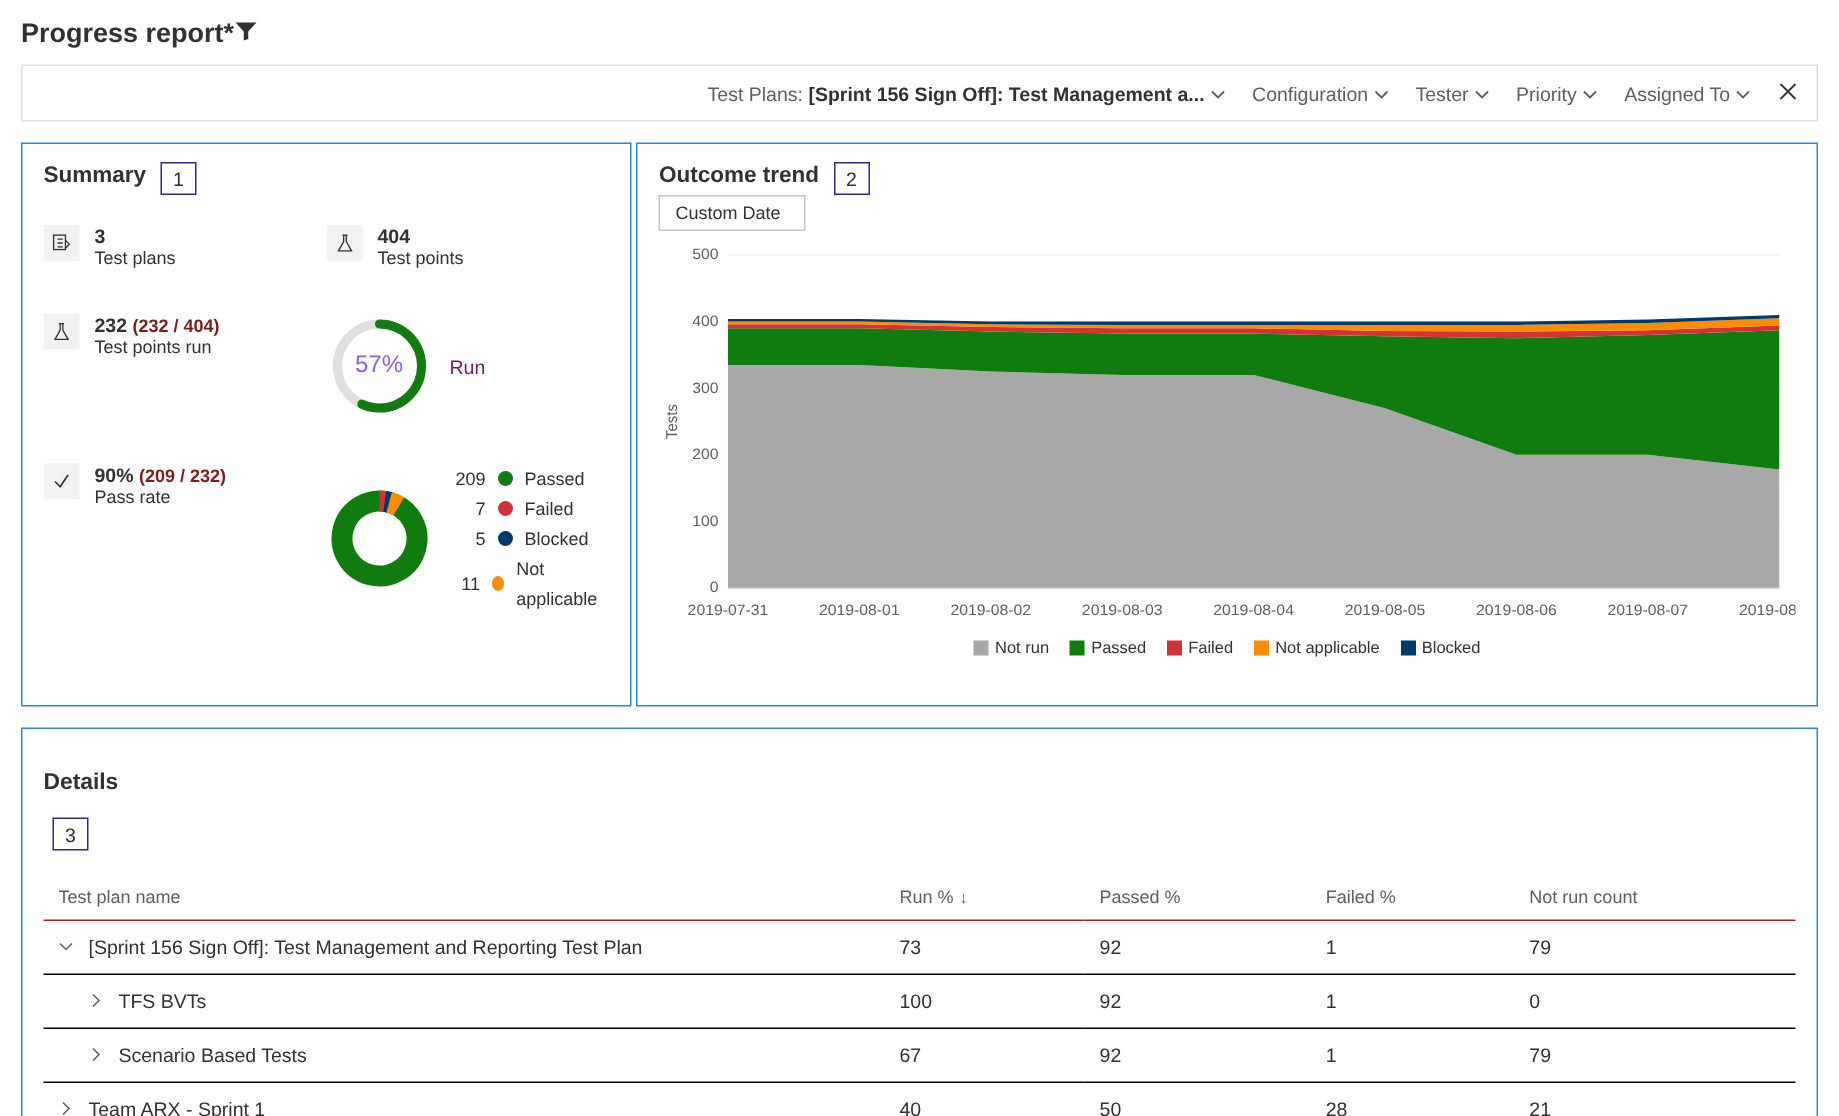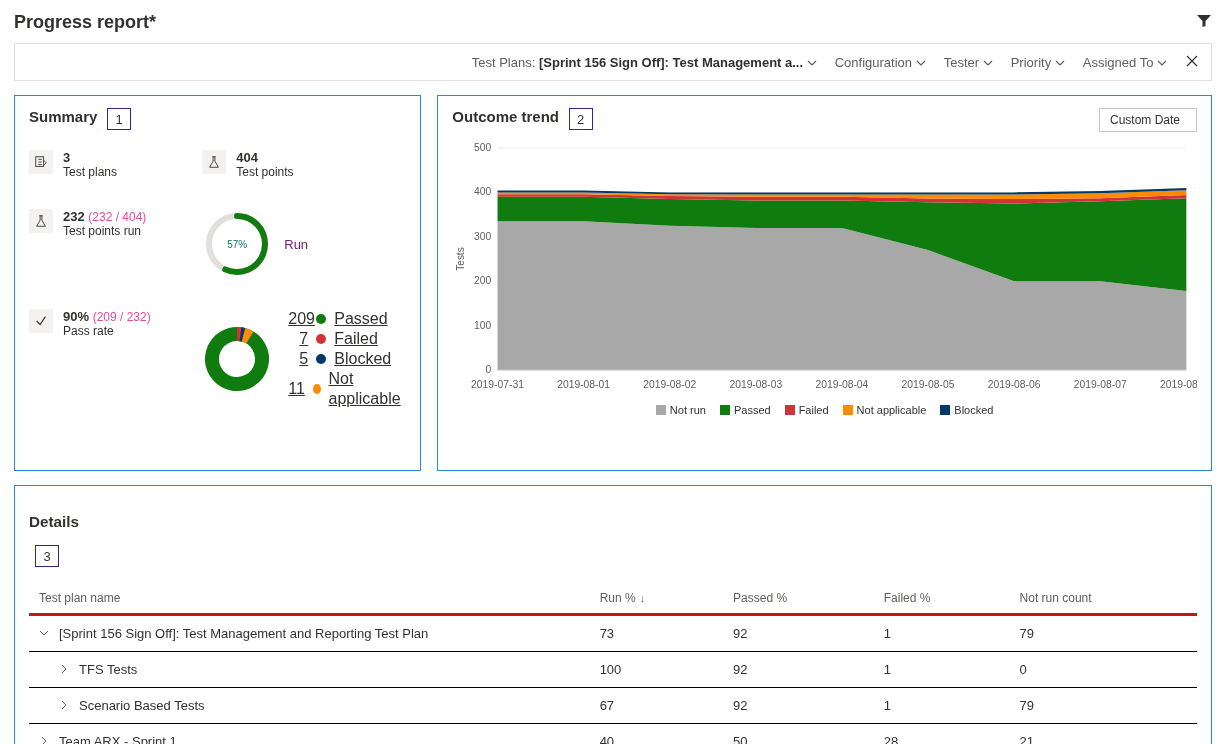--- a/index.html
+++ b/index.html
@@ -4,42 +4,42 @@
 <style>
   * { box-sizing: border-box; }
   body {
     margin: 0;
     font-family: "Segoe UI", Arial, sans-serif;
     font-size: 13px;
     color: #323130;
     background: #fff;
     padding: 12px 14px;
   }
-  .header { display:flex; align-items:center; justify-content:space-between; }
+  .header { display:flex; align-items:center; }
   .title { font-size:18px; font-weight:600; }
   .filter-icon svg { width:16px; height:16px; }
   .toolbar {
     margin-top:10px;
     border:1px solid #e1dfdd;
     background:#fff;
     height:38px;
     display:flex;
     justify-content:flex-end;
     align-items:center;
     padding:0 12px;
     gap:18px;
     font-size:13px; color:#605e5c;
   }
   .toolbar .tp-label { color:#605e5c;margin-top:36px; }
   .toolbar .tp-value { font-weight:600; color:#323130; }
   .toolbar .chev svg{ width:10px;height:10px; vertical-align:middle;}
   .toolbar .close svg{width:14px;height:14px;}
   .toolbar > div { cursor:pointer; }
 
-  .row { display:flex; gap:16px; margin-top:14px; }
+  .row { display:flex; gap:3px; margin-top:14px; }
   .panel {
     border:1px solid #2b88d8;
     background:#fff;
     padding:12px 14px;
     position:relative;
   }
   .panel-summary { width:34%; min-width:400px; height:376px;}
   .panel-trend { flex:1; height:376px;}
   .panel-details { margin-top:14px; border:1px solid #2b88d8; padding:12px 14px;}
   .panel h3 { margin:0; font-size:15px; font-weight:600; display:inline-block;}
@@ -54,47 +54,47 @@
   .summary-grid {
     margin-top:20px;
     display:grid;
     grid-template-columns: 1fr 1fr;
     row-gap:30px;
   }
   .kpi { display:flex; gap:10px; align-items:flex-start;}
   .kpi .icon { width:24px;height:24px; background:#f3f2f1; display:flex;align-items:center;justify-content:center;}
   .kpi .icon svg{width:14px;height:14px;}
   .kpi .val { font-weight:600; font-size:13px;}
-  .kpi .sub { font-weight:400; color:#ec4899; font-size:12px;}
+  .kpi .sub { font-weight:700; color:#7f1d1d; font-size:12px;}
   .kpi .lbl { font-size:12px; color:#323130;}
 
   .gauge-wrap{ display:flex; align-items:center; gap:12px;}
   .gauge { width:70px; height:70px; position:relative;}
   .gauge svg{transform:rotate(-90deg);}
-  .gauge .center{position:absolute;inset:0;display:flex;align-items:center;justify-content:center;font-size:10px;color:#0f766e;}
+  .gauge .center{position:absolute;inset:0;display:flex;align-items:center;justify-content:center;font-size:16px;color:#8b5cf6;}
   .gauge-label{font-size:13px; color:#701a75;}
 
   .donut-row{display:flex; gap:16px; align-items:center;}
   .donut{width:70px;height:70px;}
-  .legend{font-size:16px;text-decoration:underline;}
+  .legend{font-size:12px;}
   .legend .r{display:flex;align-items:center;gap:8px;line-height:20px;}
   .legend .n{width:20px;text-align:right; color:#323130;}
   .legend .dot{width:10px;height:10px;border-radius:50%;}
   .legend .lab{color:#323130;}
 
-  .trend-top{display:flex;justify-content:space-between;align-items:flex-start;}
+  .trend-top{display:flex;justify-content:space-between;align-items:flex-start;flex-direction:column;}
   .custom-date{border:1px solid #c8c6c4;padding:4px 10px;font-size:12px;display:flex;gap:6px;align-items:center;cursor:pointer;}
   .chart{height:260px; position:relative; margin-top:6px;}
   .axis-text{font-size:10px;fill:#605e5c;}
   .trend-legend{display:flex;gap:14px;justify-content:center;font-size:11px;margin-top:6px;}
   .trend-legend .item{display:flex;gap:4px;align-items:center;}
   .trend-legend .sq{width:10px;height:10px;}
 
   table.details{width:100%; border-collapse:collapse; margin-top:16px; font-size:13px;}
-  table.details th{ text-align:left; font-weight:400; color:#605e5c; font-size:12px; padding:8px 10px; border-bottom:3px solid #b91c1c;}
+  table.details th{ text-align:left; font-weight:400; color:#605e5c; font-size:12px; padding:8px 10px; border-bottom:1px solid #b91c1c;}
   table.details td{ padding:10px 10px; border-bottom:1px solid #000000;}
   .expander{display:inline-block;width:14px; margin-right:6px; color:#605e5c;}
   .indent-1{padding-left:30px !important;}
   .sort-arrow{font-size:11px;margin-left:4px;}
 
   .c-green{background:#107c10;}
   .c-red{background:#d13438;}
   .c-blue{background:#003a6b;}
   .c-orange{background:#ff8c00;}
   .c-grey{background:#a8a8a8;}
@@ -345,21 +345,21 @@
                 <path d="M1 3l4 4 4-4" stroke="#605e5c" fill="none"></path>
               </svg></span><span>[Sprint 156 Sign Off]: Test Management and Reporting Test Plan</span></td>
           <td>73</td>
           <td>92</td>
           <td>1</td>
           <td>79</td>
         </tr>
         <tr>
           <td class="indent-1"><span class="expander"><svg width="10" height="10" viewBox="0 0 10 10">
                 <path d="M3 1l4 4-4 4" stroke="#605e5c" fill="none"></path>
-              </svg></span><span>TFS Tests</span></td>
+              </svg></span><span>TFS BVTs</span></td>
           <td>100</td>
           <td>92</td>
           <td>1</td>
           <td>0</td>
         </tr>
         <tr>
           <td class="indent-1"><span class="expander"><svg width="10" height="10" viewBox="0 0 10 10">
                 <path d="M3 1l4 4-4 4" stroke="#605e5c" fill="none"></path>
               </svg></span><span>Scenario Based Tests</span></td>
           <td>67</td>

